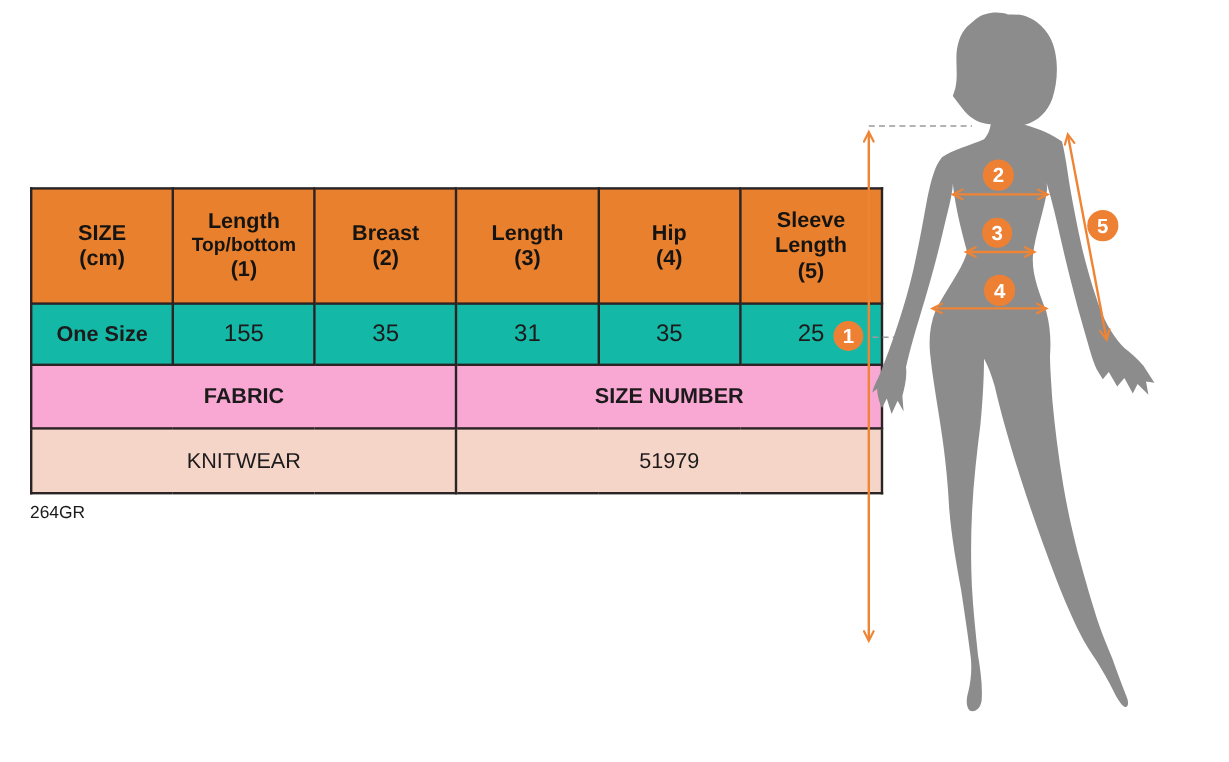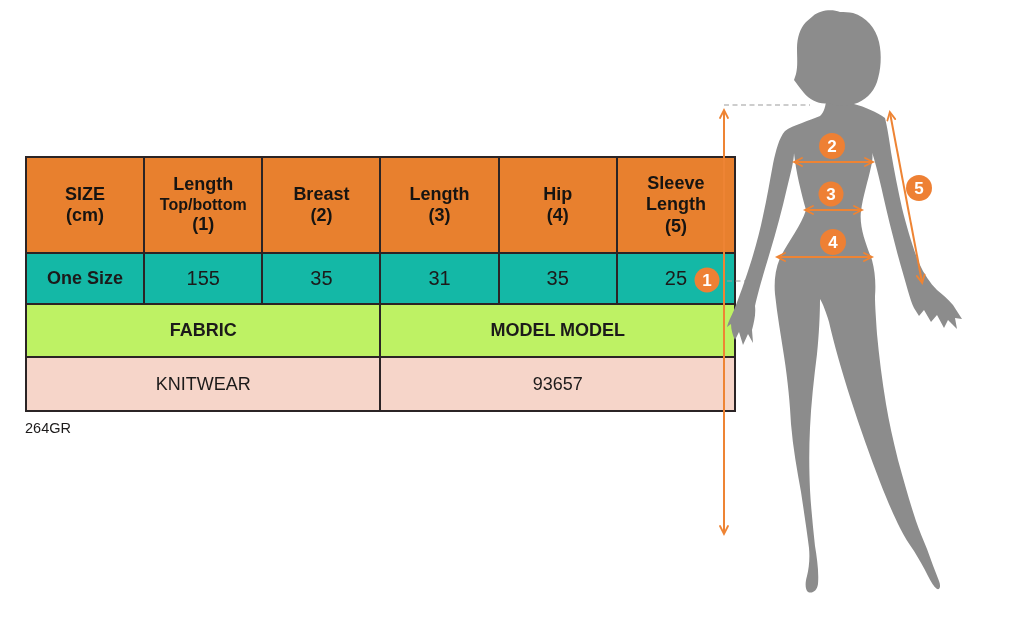--- a/index.html
+++ b/index.html
@@ -14,21 +14,21 @@
   }
   .size-table th,.size-table td{
     border:2px solid #2b2425;text-align:center;vertical-align:middle;padding:0;
   }
   .size-table th{
     background:#e8802e;height:94px;font-size:18px;font-weight:bold;line-height:1.18;color:#161412;
   }
   .size-table th .sub{font-size:16px;font-weight:bold;}
   tr.values td{background:#14b8a6;height:49px;font-size:20px;font-weight:normal;text-align:center;}
   tr.values td.size-name{font-weight:bold;font-size:18px;}
-  tr.labels td{background:#bef264;height:51px;font-size:18px;font-weight:bold;}
+  tr.labels td{background:#f9a8d4;height:51px;font-size:18px;font-weight:bold;}
   tr.meta td{background:#f6d5c9;height:52px;font-size:18px;font-weight:normal;}
   
   .ref-note{
     position:absolute;left:25px;top:420px;width:658px;text-align:left;
     font-size:14.5px;color:#1c1a1a;
   }
   
   .figure-wrap{position:absolute;left:690px;top:0;width:334px;height:635px;}
   .circle-label{
     font-family:"Liberation Sans", sans-serif;font-size:17px;font-weight:bold;fill:#ffffff;
@@ -71,25 +71,25 @@
   <tr class="values">
     <td class="size-name">One Size</td>
     <td>155</td>
     <td>35</td>
     <td>31</td>
     <td>35</td>
     <td>25</td>
   </tr>
   <tr class="labels">
     <td colspan="3">FABRIC</td>
-    <td colspan="3">MODEL MODEL</td>
+    <td colspan="3">SIZE NUMBER</td>
   </tr>
   <tr class="meta">
     <td colspan="3">KNITWEAR</td>
-    <td colspan="3">93657</td>
+    <td colspan="3">51979</td>
   </tr>
 </tbody>
   </table>
 
 <div class="ref-note">264GR</div>
 
 <div class="figure-wrap">
   <svg width="334" height="635" viewBox="0 0 334 635">
     <defs>
       <marker id="av" markerWidth="12" markerHeight="12" refX="8" refY="5" orient="auto-start-reverse" markerUnits="userSpaceOnUse">

